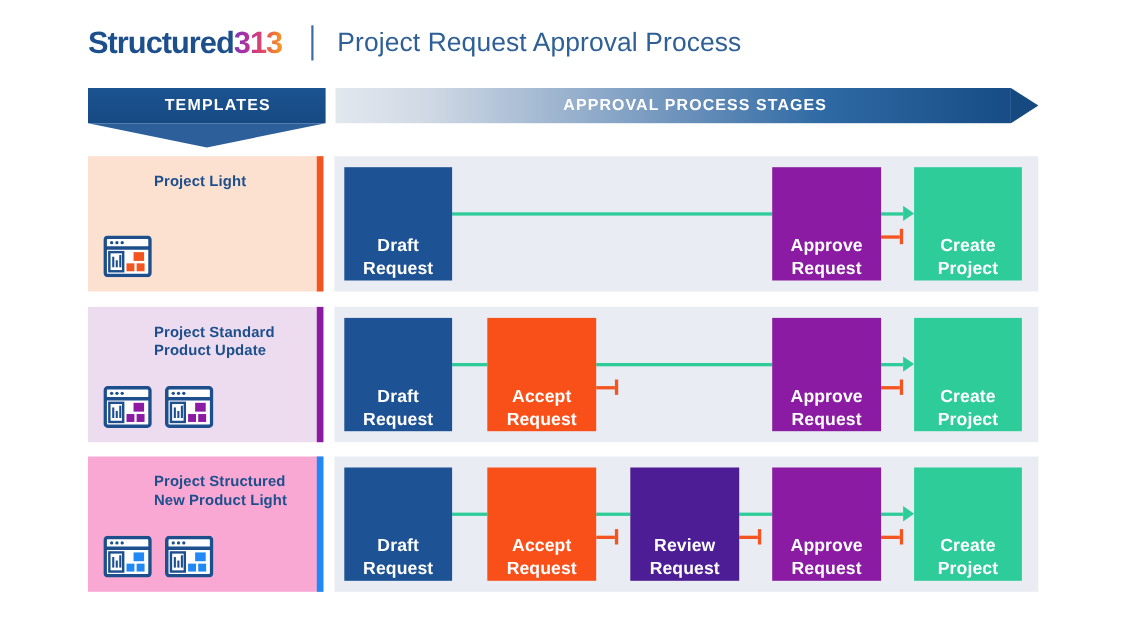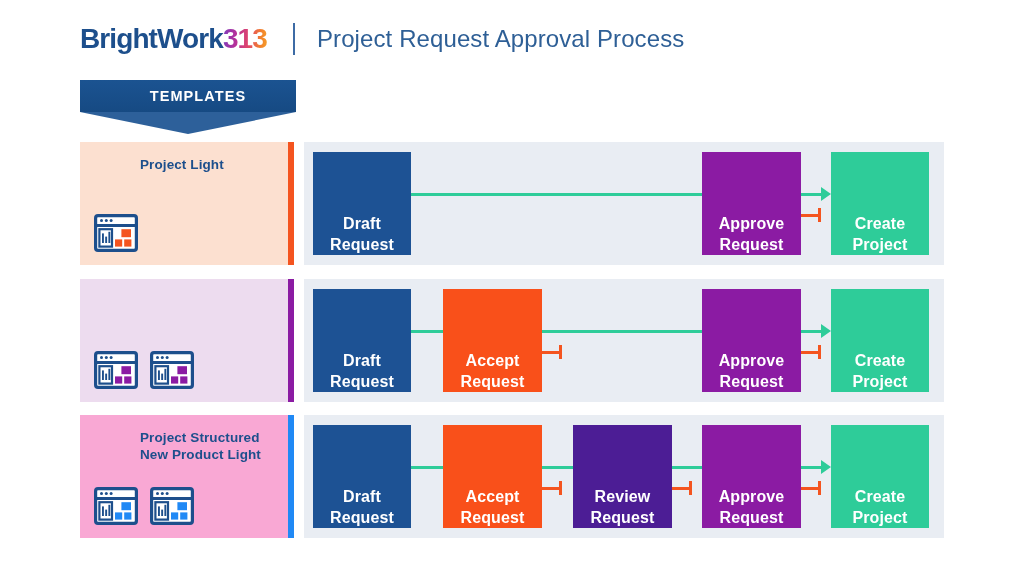--- a/index.html
+++ b/index.html
@@ -214,31 +214,37 @@
     position: absolute;
     top: 0; right: 0;
     width: 3px; height: 14px;
     background: #f4541f;
   }
 </style>
 </head>
 <body>
 
 <div class="header">
-  <div class="logo"><span class="lg-bright">BrightWork</span><span class="lg-365">313</span></div>
+  <div class="logo"><span class="lg-bright">Structured</span><span class="lg-365">313</span></div>
   <div class="hdr-divider"></div>
   <div class="hdr-title">Project Request Approval Process</div>
 </div>
 
 <div class="banners">
   <div class="templates-banner">
     <div class="templates-bar">
       <span>TEMPLATES</span>
     </div>
     <div class="templates-point"></div>
+  </div>
+  <div class="stages-banner">
+    <div class="stages-body">
+      <span>APPROVAL PROCESS STAGES</span>
+    </div>
+    <div class="stages-arrow"></div>
   </div>
 </div>
 
 <div id="rows-root">
     <div class="row row-1">
       <div class="tmpl-cell" style="background: rgb(252, 224, 208);">
         <div class="tmpl-title"><span>Project Light</span></div>
         <div class="tmpl-icons">
           <svg class="dash-icon" width="44" height="38" viewBox="0 0 44 38">
       <rect x="1.6" y="1.6" width="40.8" height="34.8" rx="2.4" fill="#fff" stroke="#1d4f8c" stroke-width="3.2"></rect>
@@ -280,20 +286,21 @@
         <div class="stage-box" style="left: 527px; width: 98px; background: rgb(46, 204, 153);">
           <div>
             <span class="lbl">Create</span>
             <span class="lbl">Project</span>
           </div>
         </div>
       </div>
     </div>
     <div class="row row-2">
       <div class="tmpl-cell" style="background: rgb(237, 220, 239);">
+        <div class="tmpl-title"><span>Project Standard</span><br><span>Product Update</span></div>
         <div class="tmpl-icons">
           <svg class="dash-icon" width="44" height="38" viewBox="0 0 44 38">
       <rect x="1.6" y="1.6" width="40.8" height="34.8" rx="2.4" fill="#fff" stroke="#1d4f8c" stroke-width="3.2"></rect>
       <path d="M1.6 11.5 H42.4" stroke="#1d4f8c" stroke-width="3.2"></path>
       <circle cx="7.5" cy="6.6" r="1.5" fill="#1d4f8c"></circle>
       <circle cx="12.3" cy="6.6" r="1.5" fill="#1d4f8c"></circle>
       <circle cx="17.1" cy="6.6" r="1.5" fill="#1d4f8c"></circle>
       <rect x="5.4" y="15.2" width="12.6" height="17.4" fill="none" stroke="#1d4f8c" stroke-width="2.2"></rect>
       <rect x="8.0" y="19.4" width="1.9" height="9.6" fill="#1d4f8c"></rect>
       <rect x="11.2" y="22.6" width="1.9" height="6.4" fill="#1d4f8c"></rect>

